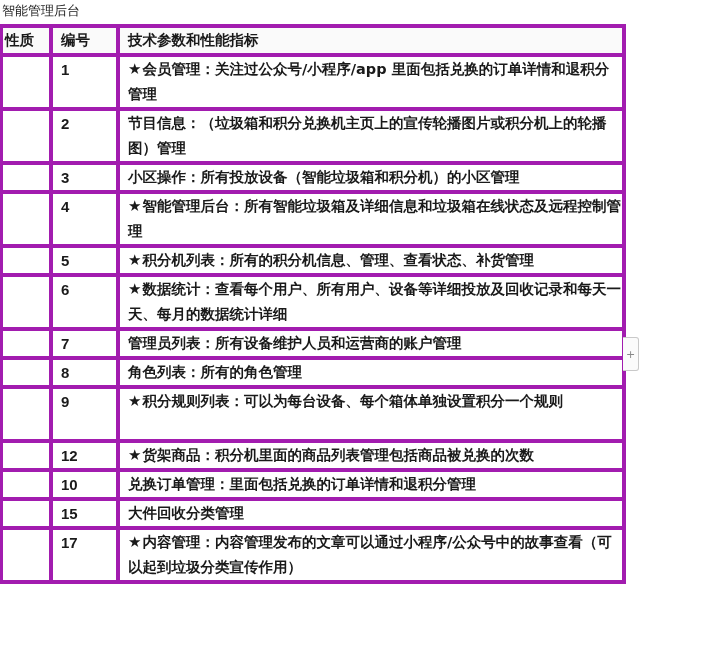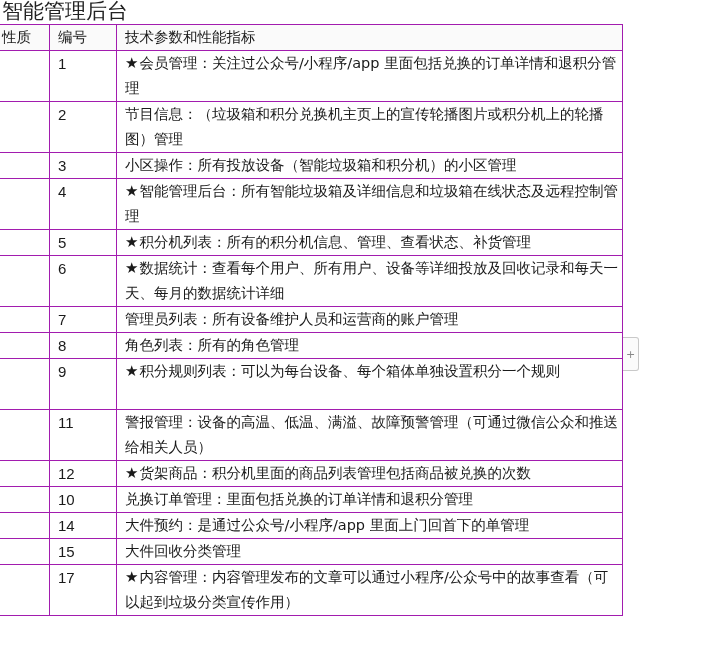--- a/index.html
+++ b/index.html
@@ -3,34 +3,34 @@
 <meta charset="utf-8">
 <style>
   html, body { margin: 0; padding: 0; background: #ffffff; }
   body {
     width: 715px; height: 663px; overflow: hidden; position: relative;
     font-family: "DejaVu Sans", "Liberation Sans", sans-serif;
     color: #1a1a1a;
   }
   .doc-title {
     position: absolute; left: 2px; top: 1px;
-    font-size: 21px; line-height: 20px; color: #222;
+    font-size: 13px; line-height: 20px; color: #222;
   }
   table.spec {
     position: absolute; left: -1px; top: 24px;
     border-collapse: collapse;
     table-layout: fixed;
     width: 623px;
     font-size: 14.5px;
   }
   table.spec td, table.spec th {
-    border: 1px solid #a21caf;
+    border: 4px solid #a21caf;
     padding: 0 0 0 8px;
     vertical-align: top;
-    font-weight: normal;
+    font-weight: bold;
     text-align: left;
     line-height: 25px;
     overflow: hidden;
   }
   table.spec th { background: #fafafa; }
   col.c1 { width: 50px; }
   col.c2 { width: 67px; }
   col.c3 { width: 506px; }
   .cell-nature { padding-left: 2px !important; }
   .num { font-family: "Liberation Sans", sans-serif; font-size: 15px; }
@@ -105,39 +105,29 @@
       <tr class="short">
         <td class="cell-nature"></td>
         <td class="num">8</td>
         <td><span>角色列表：所有的角色管理</span></td>
       </tr>
       <tr class="tall">
         <td class="cell-nature"></td>
         <td class="num">9</td>
         <td><span class="star">★</span><span>积分规则列表：可以为每台设备、每个箱体单独设置积分一个规则</span></td>
       </tr>
-      <tr class="tall">
-        <td class="cell-nature"></td>
-        <td class="num">11</td>
-        <td><span>警报管理：设备的高温、低温、满溢、故障预警管理（可通过微信公众和推送给相关人员）</span></td>
-      </tr>
       <tr class="short">
         <td class="cell-nature"></td>
         <td class="num">12</td>
         <td><span class="star">★</span><span>货架商品：积分机里面的商品列表管理包括商品被兑换的次数</span></td>
       </tr>
       <tr class="short">
         <td class="cell-nature"></td>
         <td class="num">10</td>
         <td><span>兑换订单管理：里面包括兑换的订单详情和退积分管理</span></td>
-      </tr>
-      <tr class="short">
-        <td class="cell-nature"></td>
-        <td class="num">14</td>
-        <td><span>大件预约：是通过公众号/小程序/app 里面上门回首下的单管理</span></td>
       </tr>
       <tr class="short">
         <td class="cell-nature"></td>
         <td class="num">15</td>
         <td><span>大件回收分类管理</span></td>
       </tr>
       <tr class="tall">
         <td class="cell-nature"></td>
         <td class="num">17</td>
         <td><span class="star">★</span><span>内容管理：内容管理发布的文章可以通过小程序/公众号中的故事查看（可以起到垃圾分类宣传作用）</span></td>

